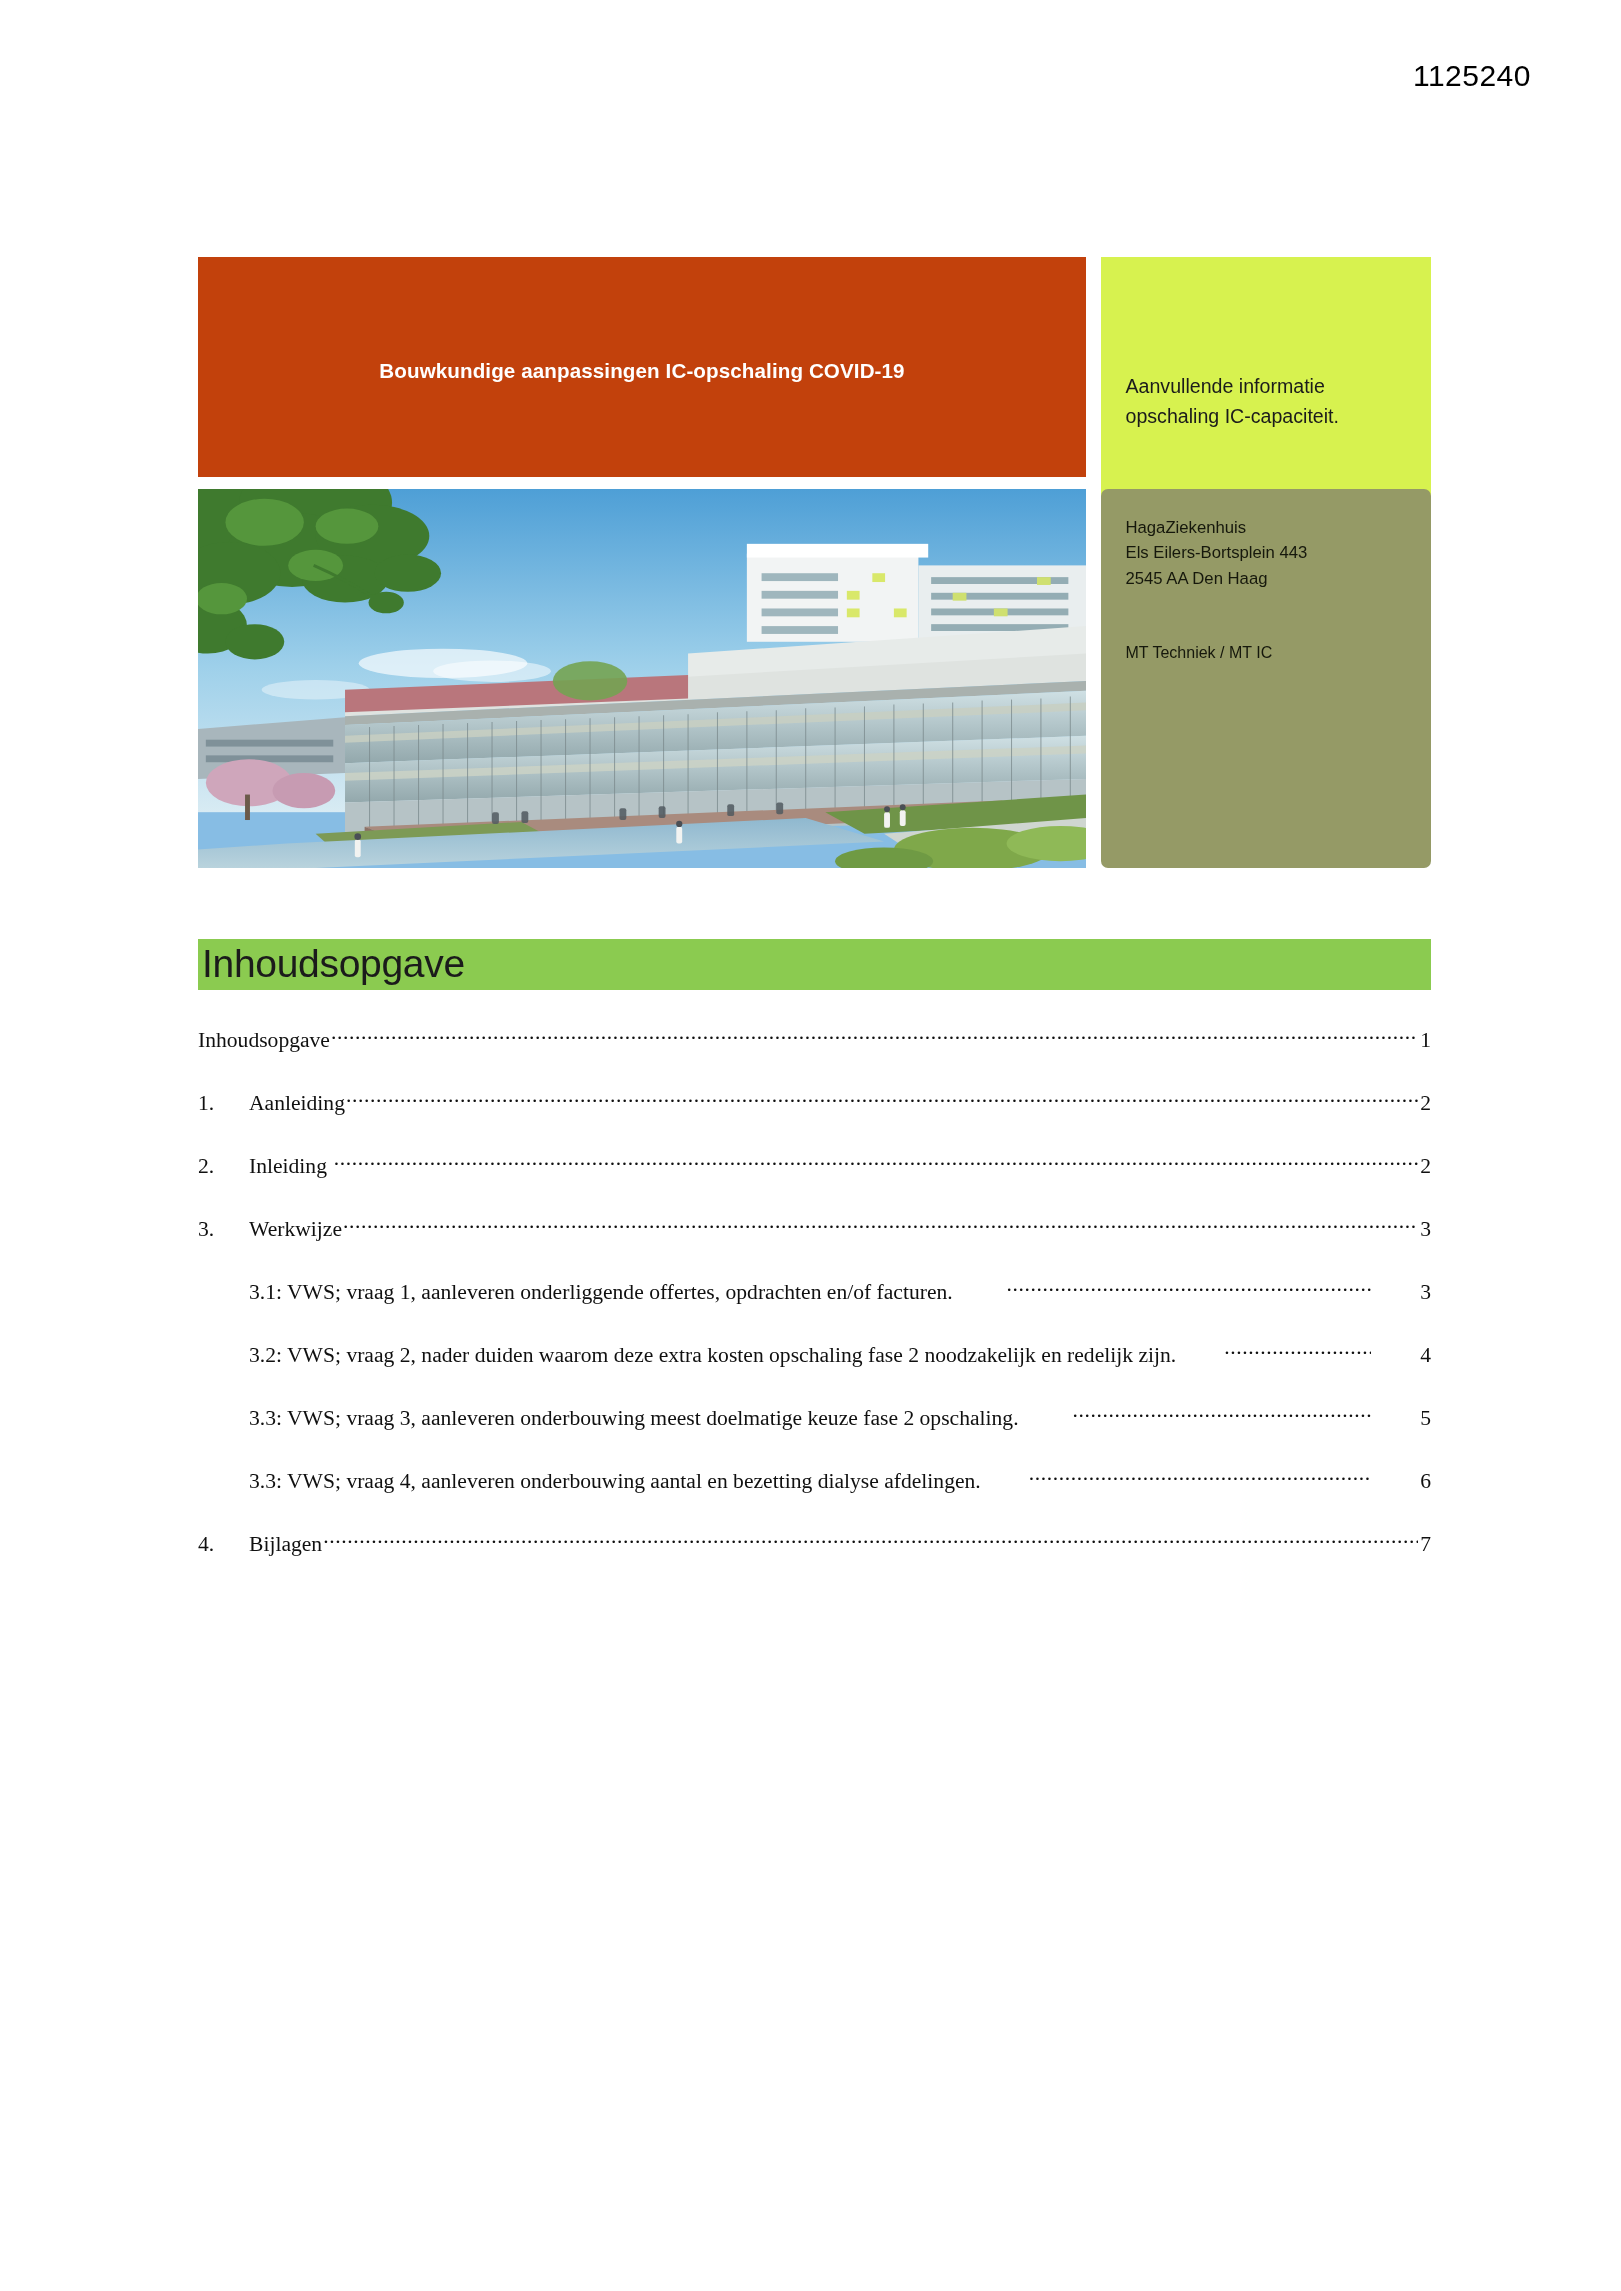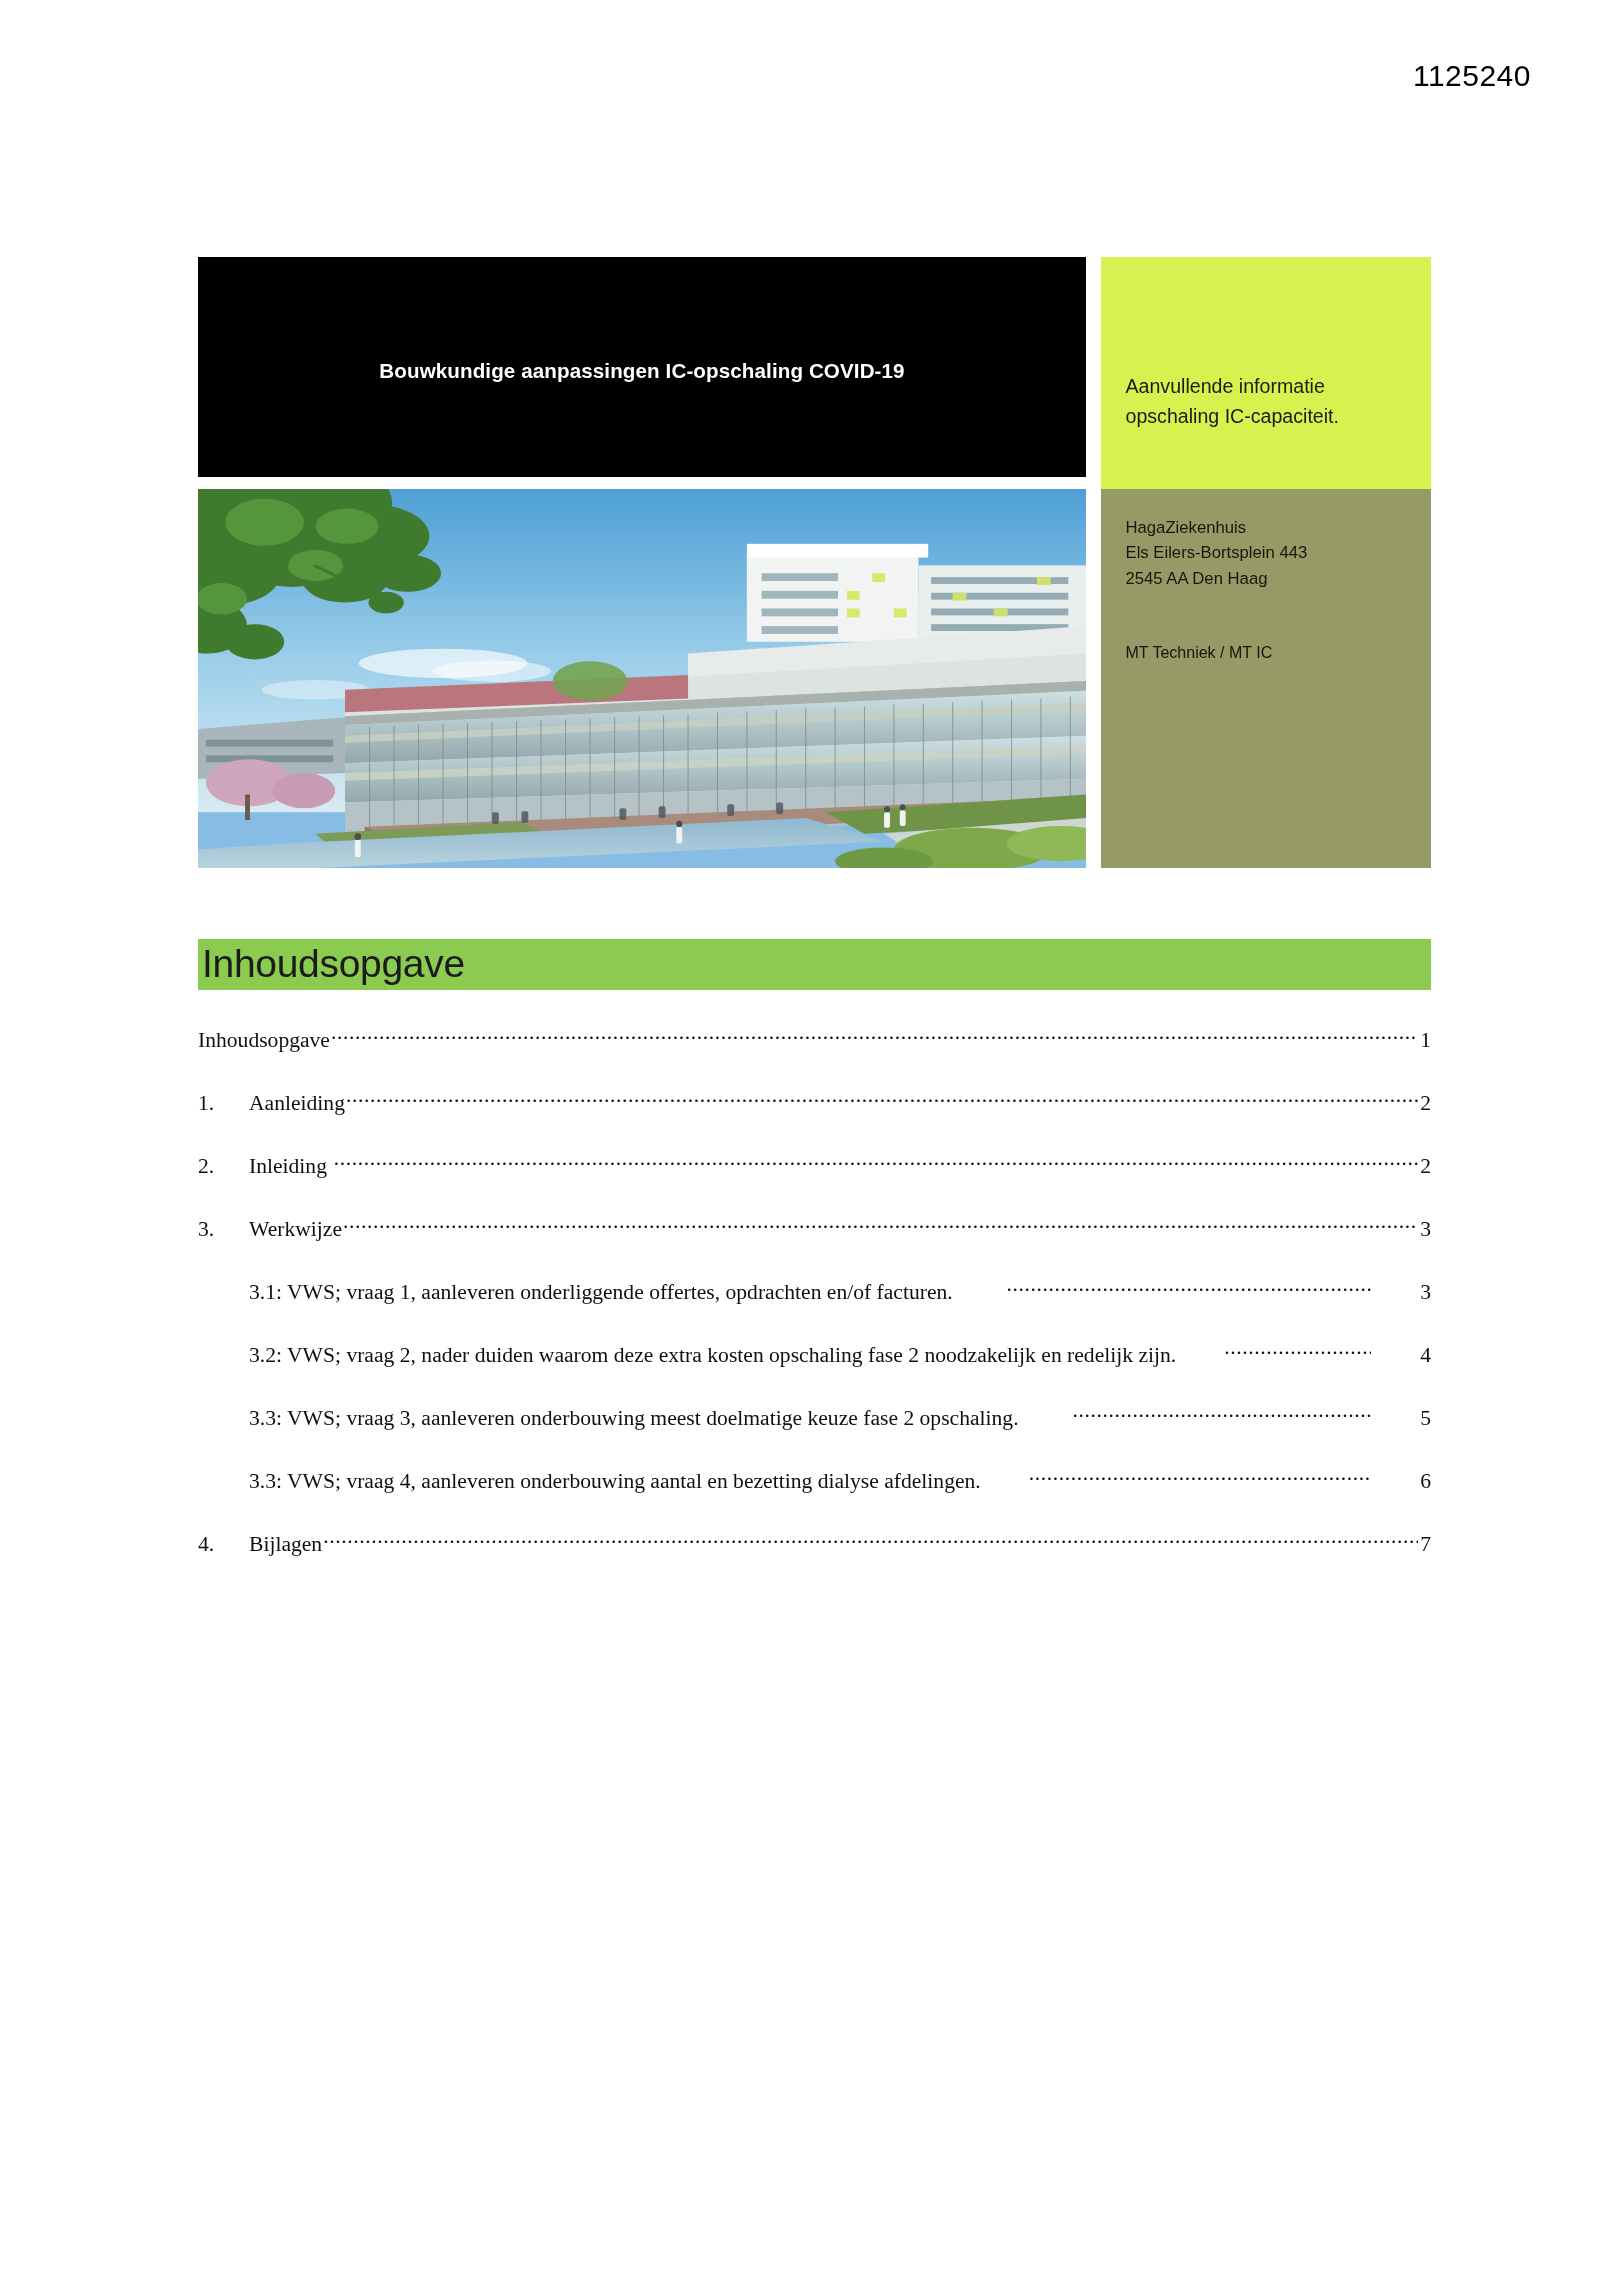--- a/index.html
+++ b/index.html
@@ -37,21 +37,21 @@
     width: 1233px;
     height: 612px;
   }
 
   .cover-title-box {
     position: absolute;
     left: 0;
     top: 0;
     width: 888px;
     height: 220px;
-    background: #000000;
+    background: #c2410c;
     box-sizing: border-box;
   }
   .cover-title-text {
     position: absolute;
     left: 0;
     right: 0;
     top: 102px;
     text-align: center;
     color: #ffffff;
     font-size: 20.6px;
@@ -95,20 +95,21 @@
 
   
   .cover-address-box {
     position: absolute;
     left: 903px;
     top: 232px;
     width: 330px;
     height: 379px;
     background: #959A66;
     box-sizing: border-box;
+    border-radius: 7px;
   }
   .cover-address-text {
     position: absolute;
     left: 24.5px;
     top: 25.5px;
     right: 9.8px;
     color: #16180c;
     font-size: 16.7px;
     line-height: 25.5px;
     font-family: "Liberation Sans", sans-serif;

